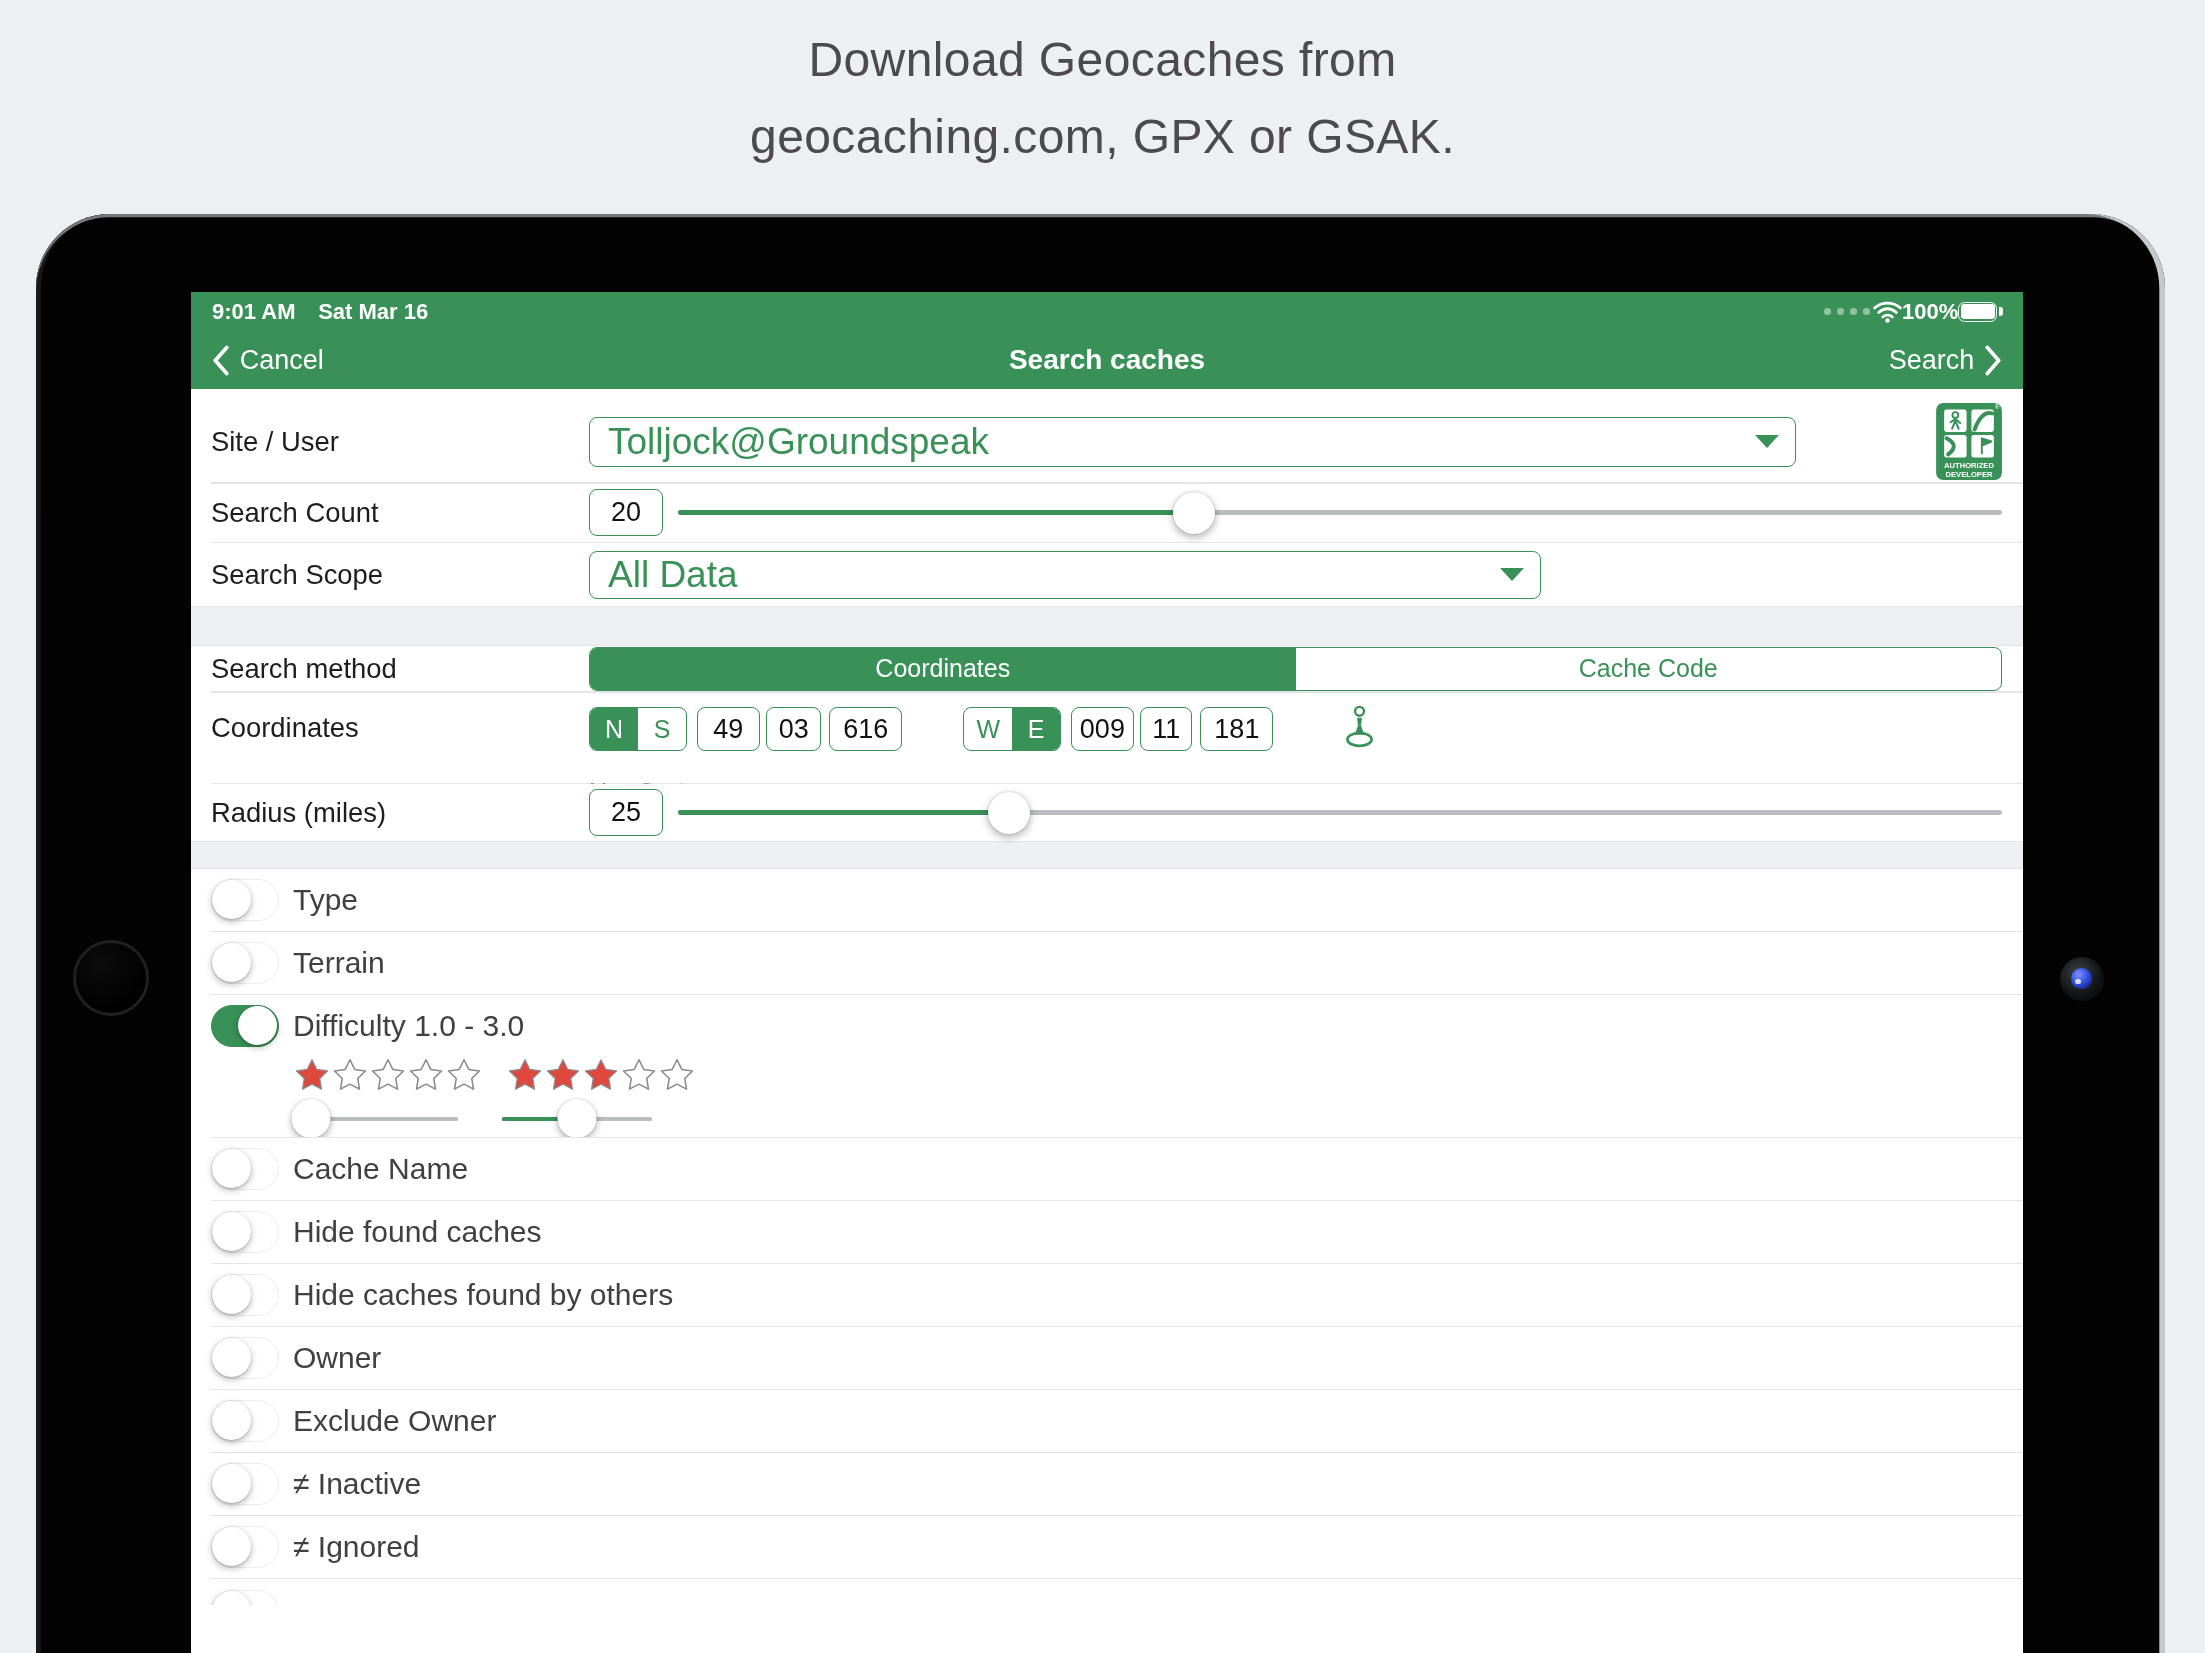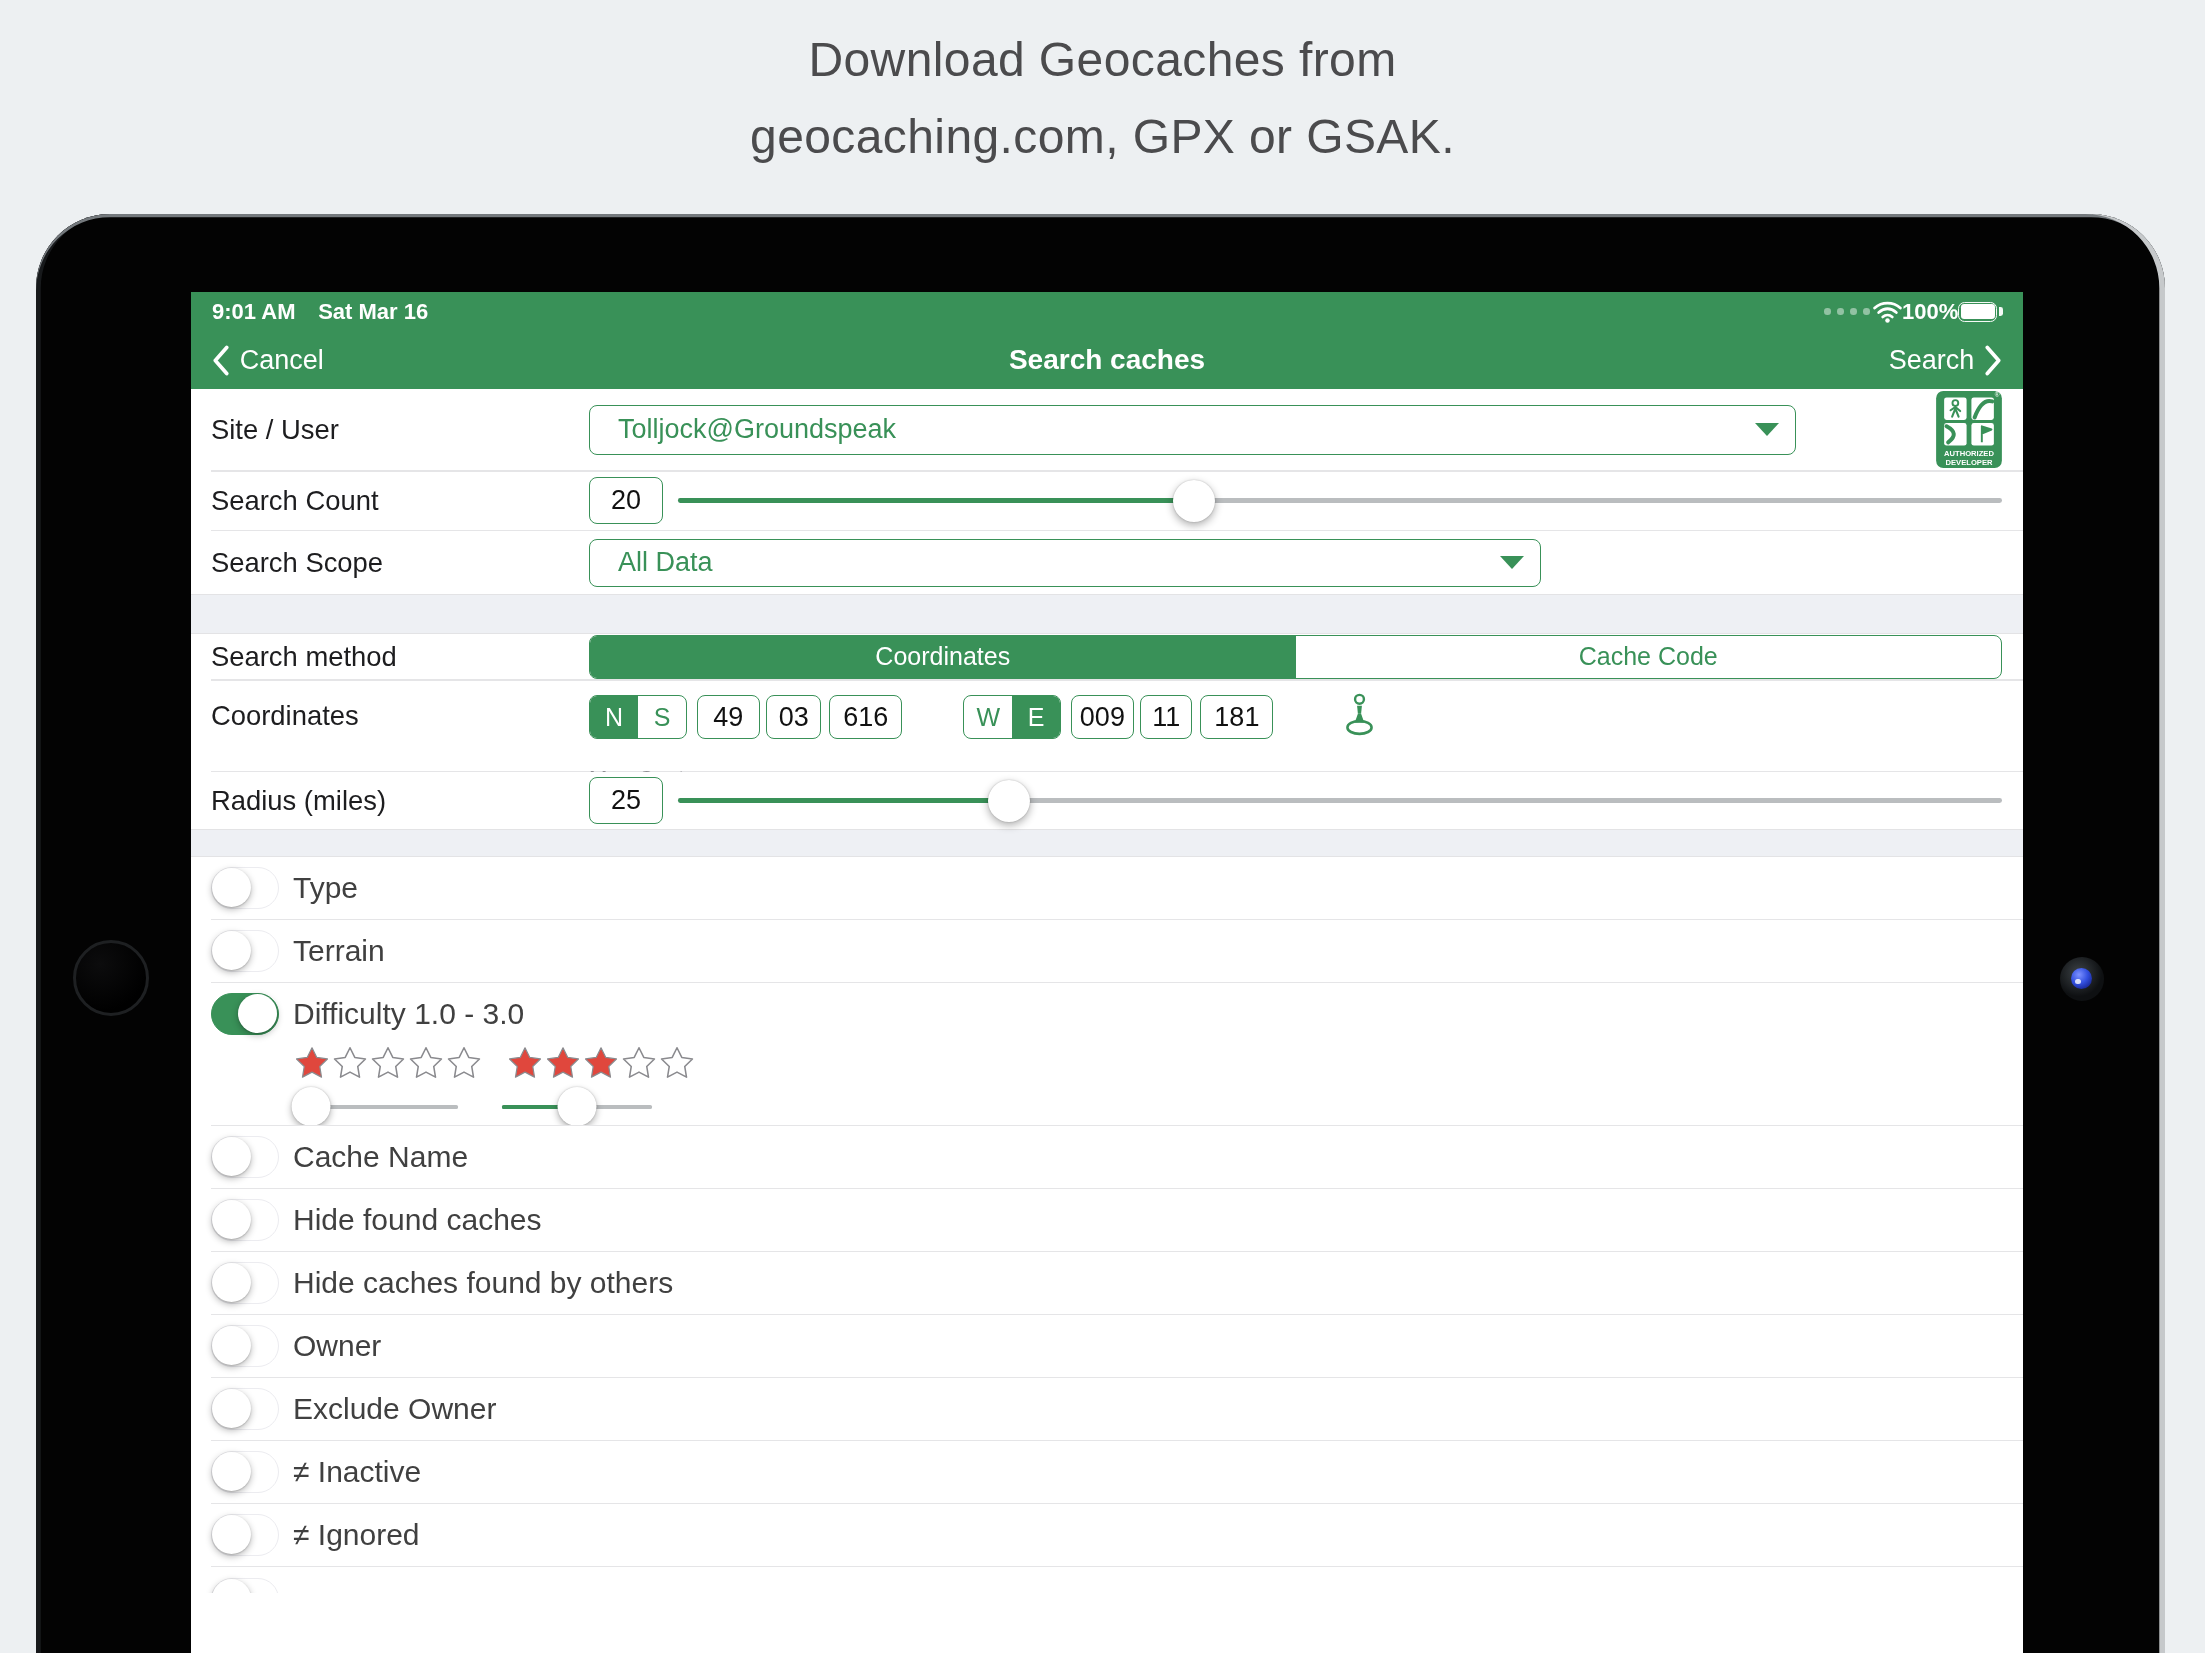--- a/index.html
+++ b/index.html
@@ -43,29 +43,29 @@
   
   .navbar { height:58px; background:#399158; display:flex; align-items:center;
     padding:0 21px; color:#fff; position:relative; }
   .nav-title { position:absolute; left:50%; transform:translateX(-50%); font-size:28px; font-weight:700; }
   .nav-btn { display:flex; align-items:center; gap:9.7px; font-size:27px; cursor:pointer; }
   .nav-btn.right { margin-left:auto; }
   
   .frow { display:flex; align-items:center; position:relative; padding-left:20px; background:#fff; }
   .flabel { width:378px; flex:none; font-size:27.4px; color:#1d1d1f; }
   .sep { height:1.6px; background:#e5e5e7; margin-left:20px; }
-  .h-site { height:81px; }
+  .h-site { height:81px;margin-top:12px; }
   .h-count { height:58px; }
   .h-scope { height:63px; }
   .h-method { height:45px; }
   .h-radius { height:57px; }
   .gapband { height:40px; background:#eef0f4; border-top:0.8px solid #e3e3e5; border-bottom:0.8px solid #e3e3e5; }
   .gapband.small { height:27.4px; }
   .dropdown { position:relative; height:50px; border:1.6px solid #399158; border-radius:8px;
-    display:flex; align-items:center; padding:0 48px 0 28px; color:#399158; font-size:27px; background:#fff; }
+    display:flex; align-items:center; padding:0 48px 0 18px; color:#399158; font-size:37px; background:#fff; }
   .dd-site { width:1207px; }
   .dd-scope { width:952px; height:48px; }
   .dd-arrow { position:absolute; right:16px; top:50%; margin-top:-6.5px; width:0; height:0;
     border-left:12px solid transparent; border-right:12px solid transparent; border-top:13.7px solid #399158; }
   .valuebox { width:74px; height:47px; border:1.6px solid #399158; border-radius:8px; background:#fff;
     display:flex; align-items:center; justify-content:center; font-size:27px; color:#111; flex:none; }
   .slider { position:relative; flex:1; height:42px; margin:0 21px 0 14.5px; }
   .slider .track { position:absolute; left:0; right:0; top:18.6px; height:4.8px; border-radius:2.4px; background:#babdbf; }
   .slider .fill  { position:absolute; left:0; top:18.6px; height:4.8px; border-radius:2.4px; background:#399158; }
   .slider .thumb { position:absolute; top:0; width:42px; height:42px; border-radius:50%; background:#fff;

